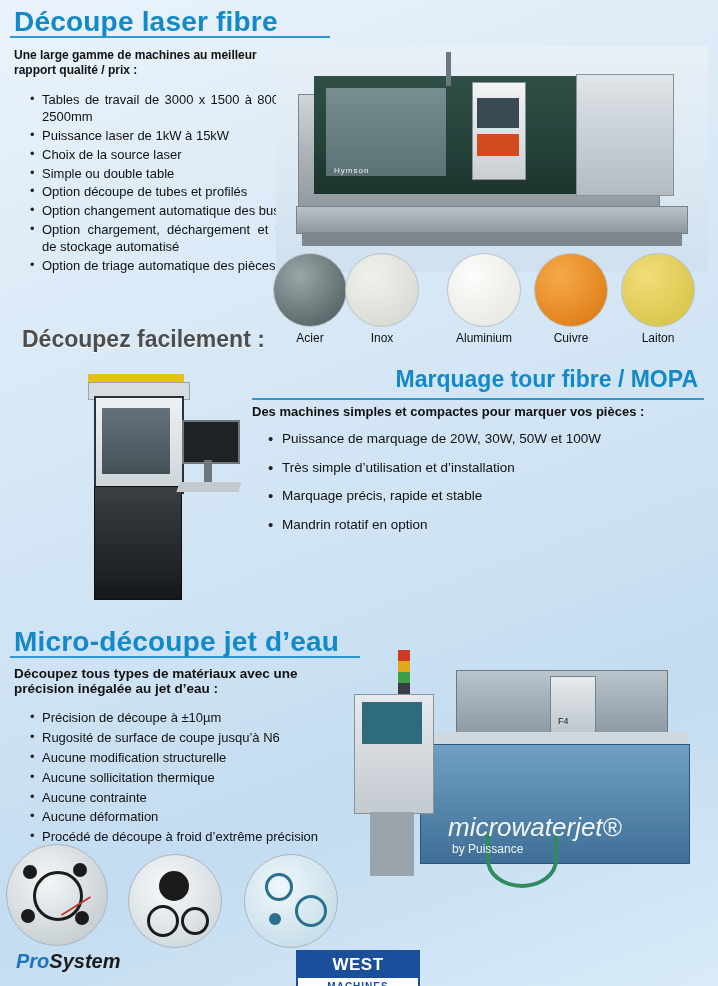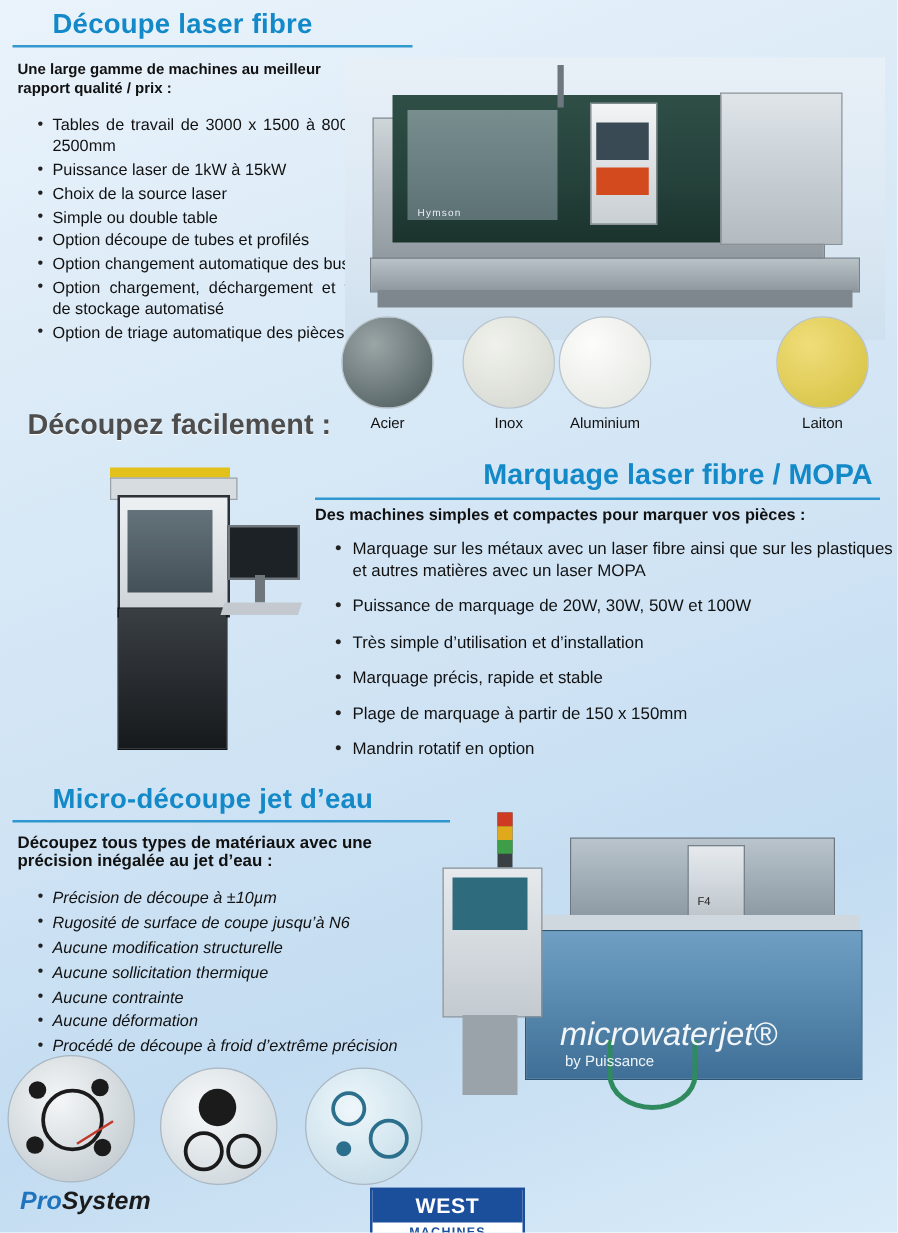--- a/index.html
+++ b/index.html
@@ -6,23 +6,22 @@
   body{
     width:718px;height:986px;
     font-family:"Liberation Sans", sans-serif;
     background:linear-gradient(160deg,#eaf3fb 0%,#dcebf7 25%,#cfe3f4 55%,#c3dcf1 75%,#d9ebf8 100%);
     position:relative;overflow:hidden;color:#111;
   }
   .page{position:absolute;inset:0;}
 
   
   .sec-title{
-    font-size:22px;font-weight:bold;color:#1389c8;
+    font-size:28px;font-weight:bold;color:#1389c8;
     letter-spacing:.2px;
-    margin-left:28px;
   }
   .rule{height:2px;background:#1389c8;opacity:.85;}
   .bodytext{font-size:12px;line-height:1.28;color:#111;}
   ul.bullets{margin:4px 0 0 0;padding-left:16px;list-style:none;}
   ul.bullets li{position:relative;padding-left:12px;margin-bottom:2px;font-size:13px;line-height:1.3;}
   ul.bullets li:before{content:"•";position:absolute;left:0;top:-1px;color:#222;font-size:13px;}
 
   
   #sec-laser{position:absolute;left:0;top:0;width:718px;height:352px;}
   #laser-title{position:absolute;left:14px;top:6px;}
@@ -53,21 +52,21 @@
   .p1-arm{position:absolute;left:300px;top:28px;width:96px;height:120px;
     background:linear-gradient(180deg,#dfe5e9,#b3bbc1);border:1px solid #8b9297;}
   .p1-mast{position:absolute;left:170px;top:6px;width:5px;height:34px;background:#6e777d;}
   .p1-logo{position:absolute;left:58px;top:120px;font-size:8px;color:#e9eef1;letter-spacing:1px;}
 
   
   .discs{position:absolute;left:272px;top:253px;width:440px;height:96px;}
   .disc-wrap{position:absolute;width:76px;text-align:center;}
   .disc{width:72px;height:72px;border-radius:50%;margin:0 auto;border:1px solid #b9c3cb;}
   .disc-label{font-size:12px;margin-top:4px;color:#111;}
-  #disc0{left:0;}  #disc1{left:97px;} #disc2{left:174px;} #disc3{left:261px;} #disc4{left:348px;}
+  #disc0{left:0;}  #disc1{left:72px;} #disc2{left:174px;} #disc3{left:261px;} #disc4{left:348px;}
   .d-acier{background:radial-gradient(circle at 35% 30%,#9aa5a6,#5d6a6c 75%);}
   .d-inox{background:radial-gradient(circle at 35% 30%,#f0f1ec,#d8dbd3 80%);}
   .d-alu{background:radial-gradient(circle at 35% 30%,#fdfdfb,#e7e9e4 80%);}
   .d-cuivre{background:radial-gradient(circle at 35% 30%,#f6a94a,#e07f18 80%);}
   .d-laiton{background:radial-gradient(circle at 35% 30%,#f0dd7a,#d9c64a 80%);}
 
   #facile{position:absolute;left:22px;top:326px;font-size:23px;font-weight:bold;color:#4d4d4d;
     text-shadow:0 1px 0 #fff;}
 
   
@@ -91,21 +90,21 @@
   .p2-mon{position:absolute;left:146px;top:52px;width:54px;height:40px;background:#1d2226;border:2px solid #6f777d;}
   .p2-monstand{position:absolute;left:168px;top:92px;width:8px;height:22px;background:#6f777d;}
   .p2-yellow{position:absolute;left:52px;top:6px;width:96px;height:10px;background:#e2c11b;}
   .p2-kb{position:absolute;left:142px;top:114px;width:62px;height:10px;background:#c3c9ce;transform:skewX(-18deg);}
 
   
   #sec-jet{position:absolute;left:0;top:620px;width:718px;height:366px;}
   #jet-title{position:absolute;left:14px;top:6px;text-align:right;}
   #jet-rule{position:absolute;left:10px;top:36px;width:350px;}
   #jet-intro{position:absolute;left:14px;top:46px;width:330px;font-weight:bold;font-size:13.5px;}
-  #jet-list{position:absolute;left:14px;top:86px;width:350px;font-style:italic;}
+  #jet-list{position:absolute;left:14px;top:86px;width:350px;}
   #jet-list li{font-size:13px;margin-bottom:3px;}
 
   
   .photo3{position:absolute;left:336px;top:16px;width:372px;height:268px;overflow:hidden;}
   .p3-base{position:absolute;left:84px;top:108px;width:268px;height:118px;
     background:linear-gradient(180deg,#6fa0c4,#3f6f96);border:1px solid #2d5676;}
   .p3-top{position:absolute;left:84px;top:96px;width:268px;height:16px;background:#cfd8de;}
   .p3-gantry{position:absolute;left:120px;top:34px;width:210px;height:66px;
     background:linear-gradient(180deg,#b9c4cc,#8a97a1);border:1px solid #6c7780;}
   .p3-head{position:absolute;left:214px;top:40px;width:44px;height:72px;
@@ -186,42 +185,44 @@
         <div class="disc-label">Acier</div>
       </div>
       <div class="disc-wrap" id="disc1">
         <div class="disc d-inox"></div>
         <div class="disc-label">Inox</div>
       </div>
       <div class="disc-wrap" id="disc2">
         <div class="disc d-alu"></div>
         <div class="disc-label">Aluminium</div>
       </div>
+      <div class="disc-wrap" id="disc3">
+        <div class="disc d-cuivre"></div>
+        <div class="disc-label">Cuivre</div>
+      </div>
       <div class="disc-wrap" id="disc4">
         <div class="disc d-laiton"></div>
         <div class="disc-label">Laiton</div>
       </div>
     </div>
 
     <div id="facile">Découpez facilement :</div>
   </div>
 
   <div id="sec-marq">
 
-    <div id="marq-title">Marquage laser fibre / MOPA</div>
+    <div id="marq-title">Marquage tour fibre / MOPA</div>
     <div id="marq-rule" class="rule"></div>
 
     <div id="marq-intro">Des machines simples et compactes pour marquer vos pièces :</div>
 
     <ul id="marq-list" class="bullets">
-      <li>Marquage sur les métaux avec un laser fibre ainsi que sur les plastiques et autres matières avec un laser MOPA</li>
       <li>Puissance de marquage de 20W, 30W, 50W et 100W</li>
       <li>Très simple d’utilisation et d’installation</li>
       <li>Marquage précis, rapide et stable</li>
-      <li>Plage de marquage à partir de 150 x 150mm</li>
       <li>Mandrin rotatif en option</li>
     </ul>
 
     <div class="photo2">
       <div class="p2-yellow"></div>
       <div class="p2-top"></div>
       <div class="p2-cab"></div>
       <div class="p2-win"></div>
       <div class="p2-base"></div>
       <div class="p2-mon"></div>

